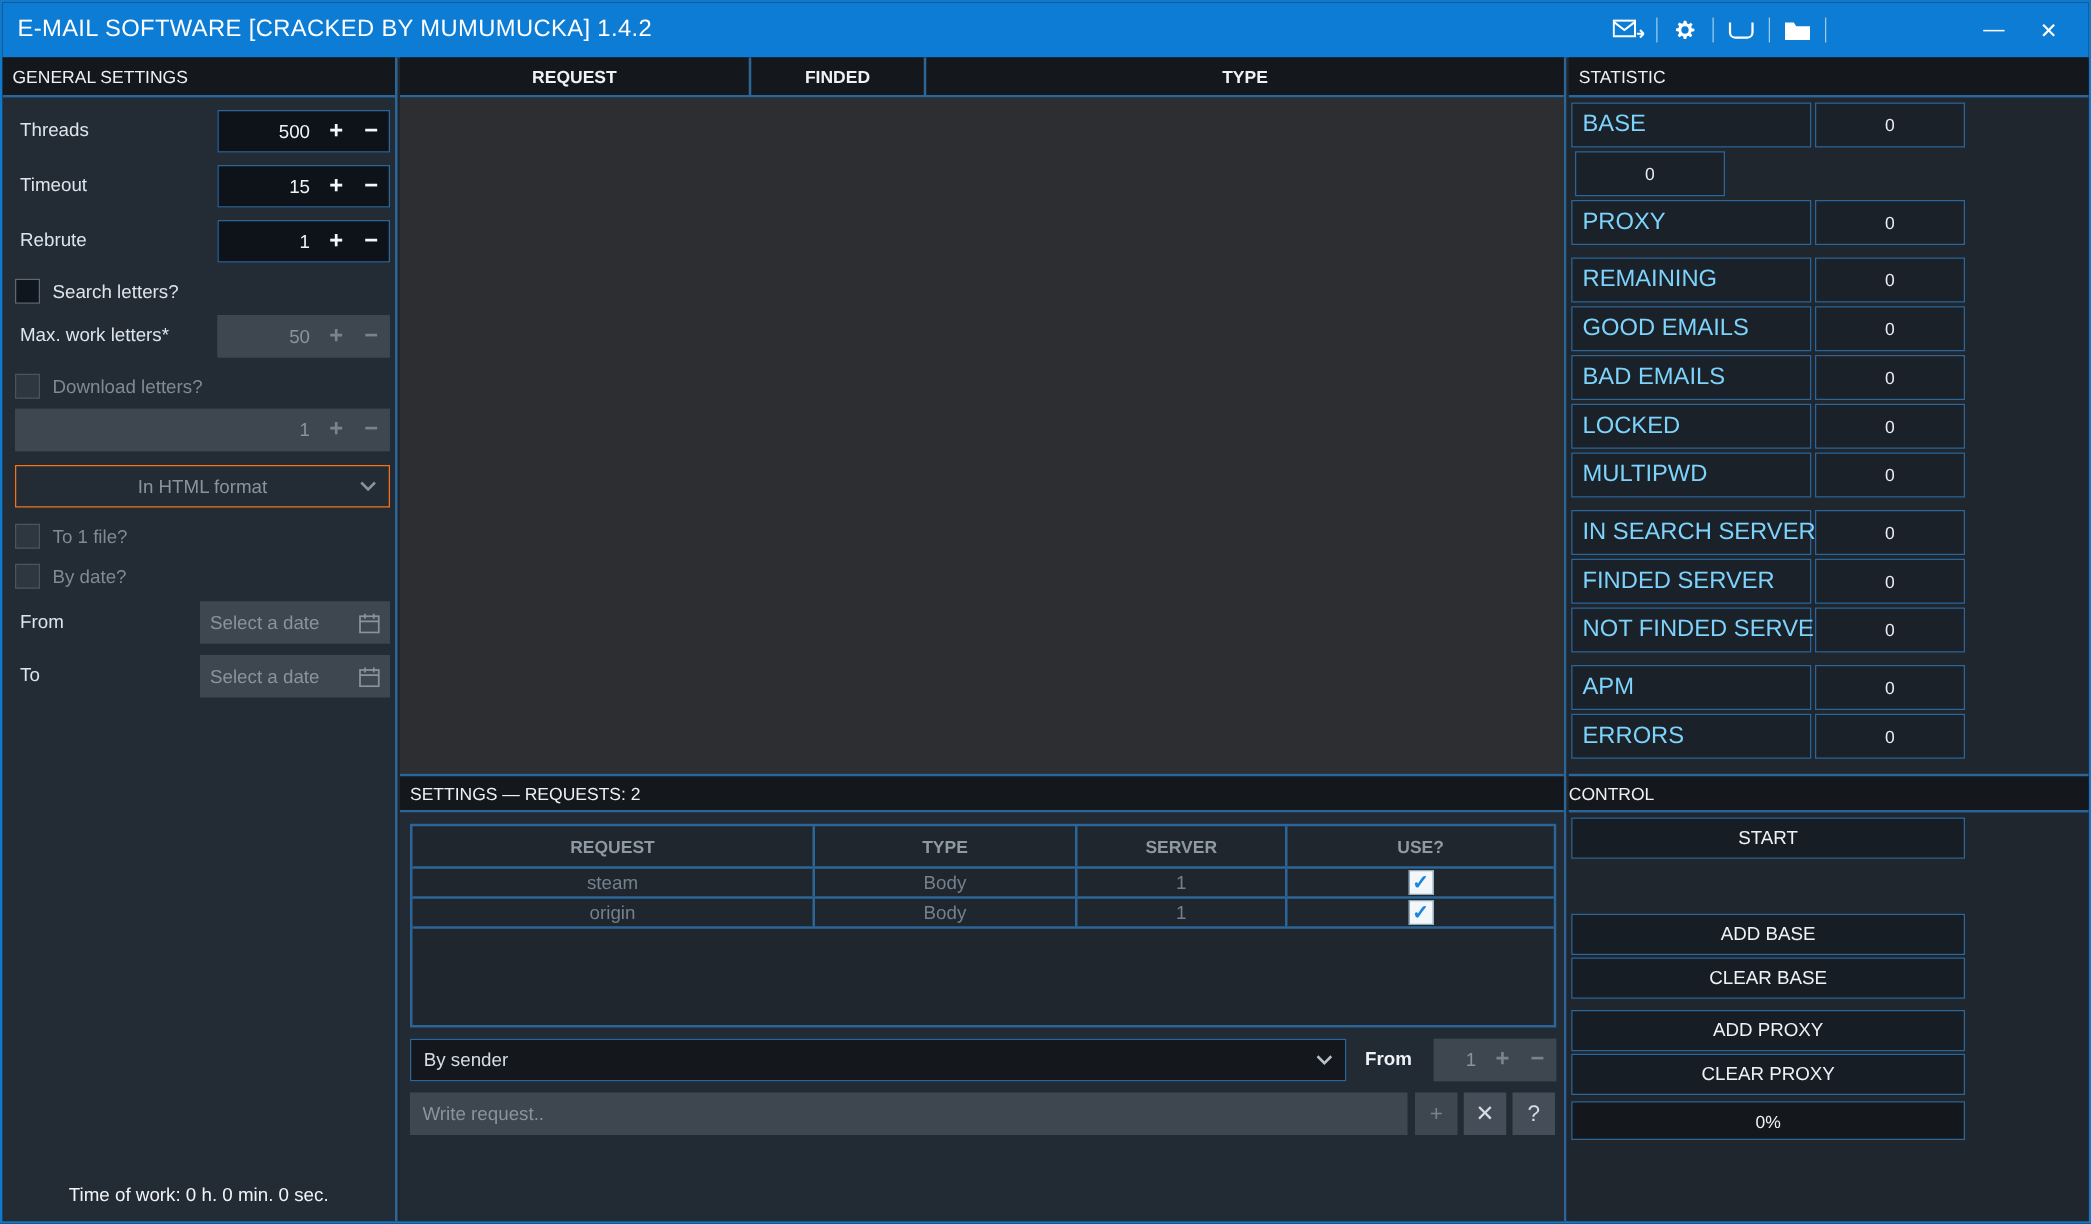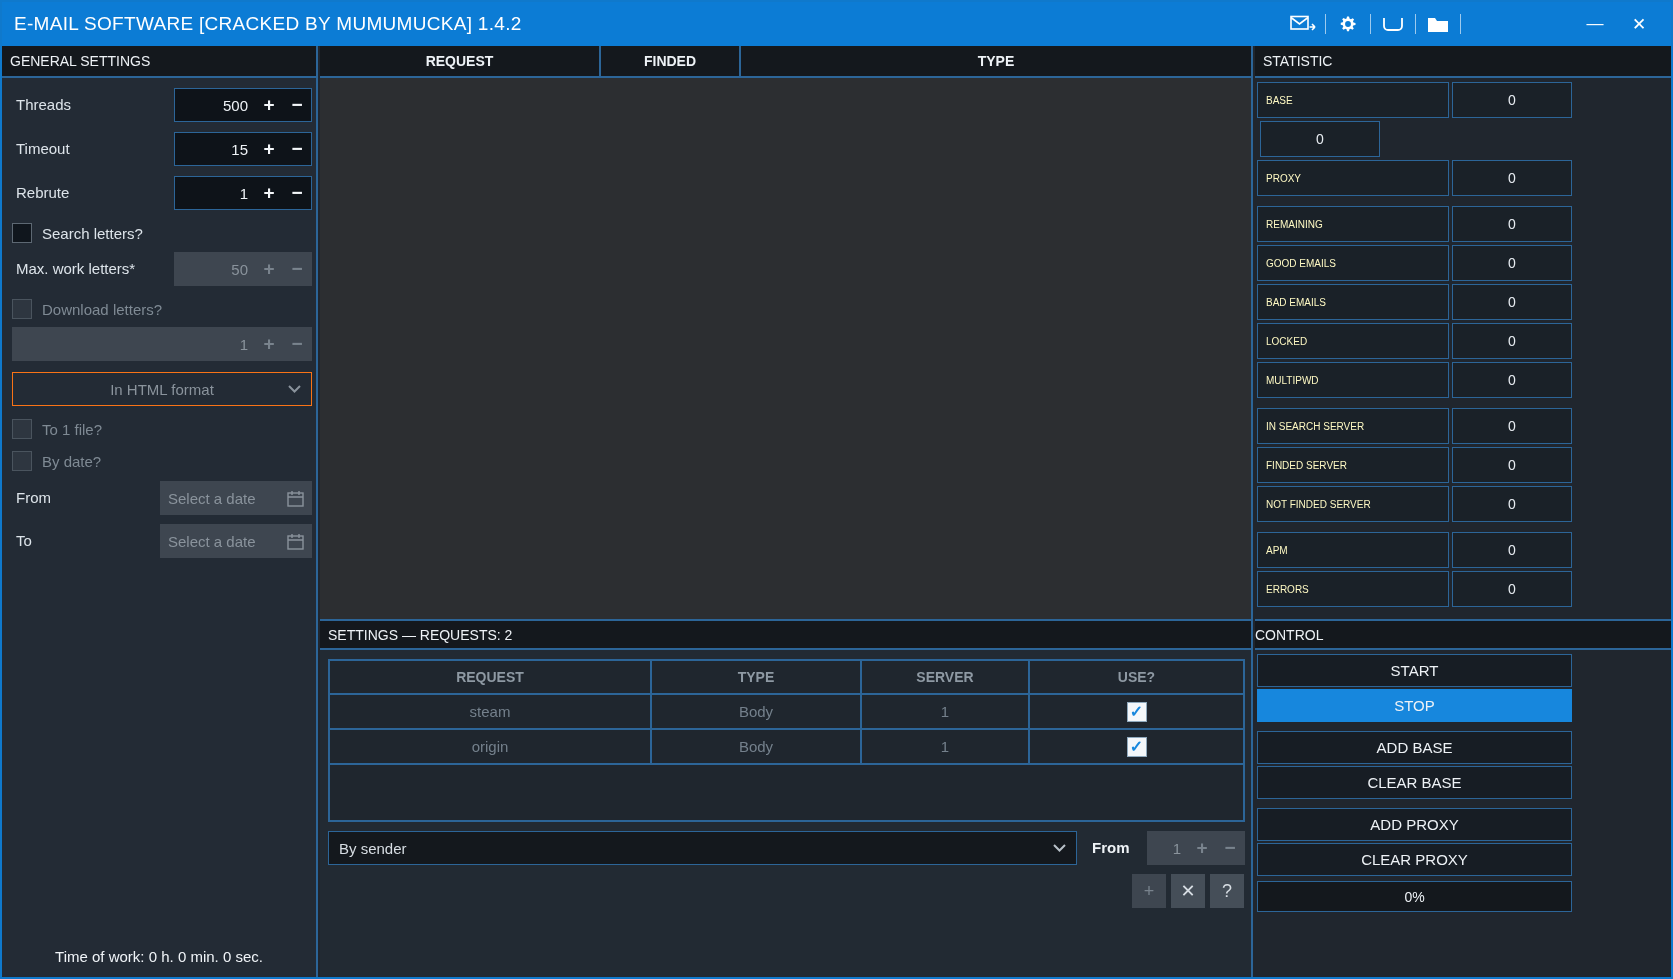--- a/index.html
+++ b/index.html
@@ -65,21 +65,21 @@
   .acc-body { position:absolute; top:32px; left:0; width:100%; height:541px; background:#2c2e31; }
   .settings-bar { position:absolute; top:573px; left:0; width:100%; height:31px;
                   background:#14181d; color:#eef2f6; font-size:14px; display:flex;
                   align-items:center; padding-left:8px; border-top:2px solid #2c6598;
                   border-bottom:2px solid #2c6598; }
   .req-zone { position:absolute; top:604px; left:0; width:100%; bottom:0; background:#222a33; }
   .req-table { position:absolute; left:8px; top:9px; width:917px; height:163px;
                border:2px solid #2c6598; background:#1f262e; }
   .req-head, .req-row { display:flex; border-bottom:2px solid #2c6598; }
   .req-head { height:34px; }
-  .req-row  { height:35px; }
+  .req-row  { height:24px; }
   .req-head .cell { display:flex; align-items:center; justify-content:center; color:#8e99a3;
                     font-size:14px; font-weight:700; border-right:2px solid #2c6598; cursor:pointer; }
   .req-row .cell  { display:flex; align-items:center; justify-content:center; color:#74808c;
                     font-size:15px; border-right:2px solid #2c6598; }
   .cell.last { border-right:none !important; }
   .use-cb { width:20px; height:20px; background:#f4f7fa; border:1px solid #8fa9bd;
             display:flex; align-items:center; justify-content:center; color:#1787dd;
             font-size:16px; font-weight:700; cursor:pointer; }
   .req-dd { position:absolute; left:8px; top:181px; width:749px; height:34px; background:#14181d;
             border:1px solid #2c6598; display:flex; align-items:center; padding:0 10px;
@@ -93,22 +93,22 @@
   .req-input::placeholder { color:#8a939c; }
   .sq { position:absolute; top:224px; width:34px; height:34px; display:flex; align-items:center;
         justify-content:center; font-size:18px; }
   .sq.dis { background:#3e4650; color:#79838d; }
   .sq.ena { background:#454e58; color:#d7dde3; cursor:pointer; }
 
   
   .stat-wrap { position:absolute; top:36px; left:2px; width:315px; display:flex; flex-direction:column; }
   .stat-row { display:flex; height:36px; margin-bottom:3px; }
   .stat-row.gap { margin-top:7px;justify-content:space-between; }
-  .stat-label { width:192px; background:#1a2128; border:1px solid #2c6598; color:#fef9c3;
-                font-size:10px; display:flex; align-items:center; padding-left:8px; white-space:nowrap; }
+  .stat-label { width:192px; background:#1a2128; border:1px solid #2c6598; color:#7dd3fc;
+                font-size:19px; display:flex; align-items:center; padding-left:8px; white-space:nowrap; }
   .stat-value { width:120px; margin-left:3px; background:#1a2128; border:1px solid #2c6598;
                 color:#e8edf2; font-size:14px; display:flex; align-items:center; justify-content:center; }
   .control-header { position:absolute; top:573px; left:0; width:100%; height:31px; background:#14181d;
                     color:#eef2f6; font-size:14px; display:flex; align-items:center; padding-left:0;
                     border-top:2px solid #2c6598; border-bottom:2px solid #2c6598; }
   .ctl-btn { position:absolute; left:2px; width:315px; height:33px; background:#171d24;
              border:1px solid #2c6598; color:#eef2f6; font-size:15px; display:flex;
              align-items:center; justify-content:center; cursor:pointer; }
   .ctl-btn.active { background:#1787dd; border-color:#1787dd; }
   .progress { position:absolute; left:2px; width:315px; height:31px; border:1px solid #2c6598;
@@ -300,20 +300,21 @@
               </svg>
           </span>
         </div>
         <span class="from-lbl">From</span>
         <div class="stepper disabled" style="top:181px;left:827px;width:98px">
           <span class="val">1</span>
           <span class="pm">+</span>
           <span class="pm">−</span>
         </div>
 
+        <input class="req-input" placeholder="Write request.." style="">
         <div class="sq dis" style="left:812px">
           <span>+</span>
         </div>
         <div class="sq ena" style="left:851px">
           <span>✕</span>
         </div>
         <div class="sq ena" style="left:890px">
           <span>?</span>
         </div>
       </div>
@@ -375,21 +376,20 @@
         <div class="stat-row">
           <div class="stat-label">ERRORS</div>
           <div class="stat-value">0</div>
         </div>
       </div>
 
       <div class="control-header">
         <span>CONTROL</span>
       </div>
       <div class="ctl-btn" style="top:608px">START</div>
-      <div class="ctl-btn active" style="top:643px">STOP</div>
       <div class="ctl-btn" style="top:685px">ADD BASE</div>
       <div class="ctl-btn" style="top:720px">CLEAR BASE</div>
       <div class="ctl-btn" style="top:762px">ADD PROXY</div>
       <div class="ctl-btn" style="top:797px">CLEAR PROXY</div>
       <div class="progress" style="top:835px">0%</div>
     </section>
 
   </div>
 </div>
 

